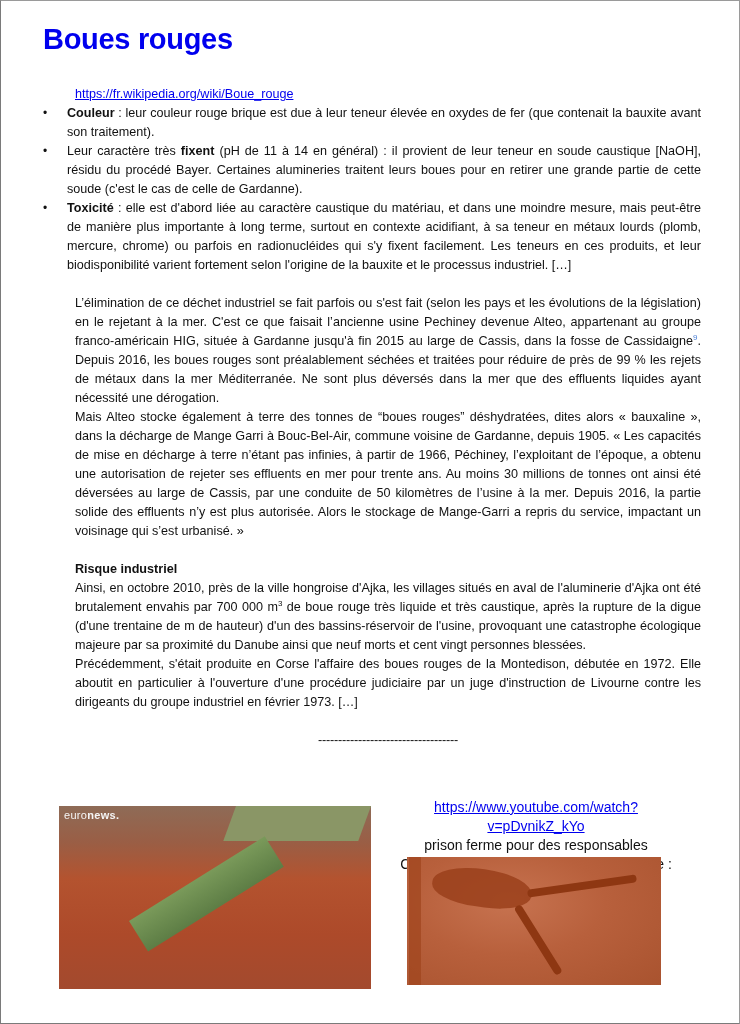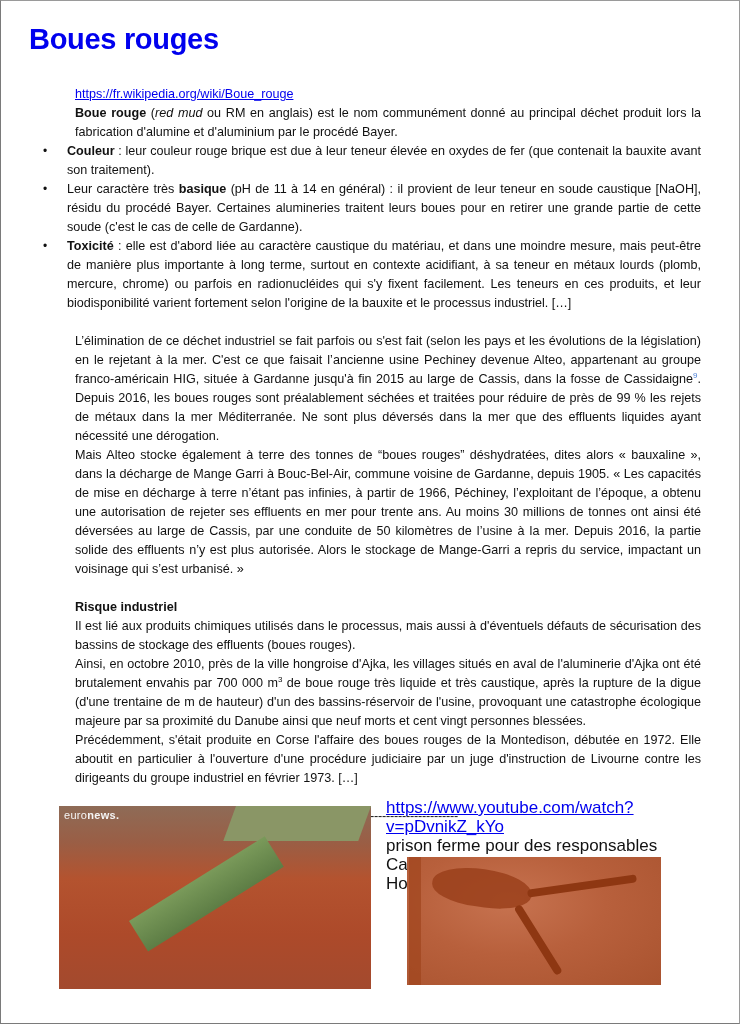--- a/index.html
+++ b/index.html
@@ -4,21 +4,21 @@
 <style>
   html, body { margin: 0; padding: 0; background: #ffffff; }
   body { width: 740px; height: 1024px; overflow: hidden; position: relative; }
   .page {
     position: absolute; left: 0; top: 0; width: 738px; height: 1022px;
     border-top: 1px solid #9a9a9a; border-left: 1px solid #7a7a7a;
     border-right: 1px solid #9a9a9a; border-bottom: 1px solid #7a7a7a;
     background: #fff;
   }
   .title {
-    position: absolute; left: 28px; top: 22px;
+    position: absolute; left: 42px; top: 22px;
     font-family: "Liberation Sans", sans-serif; font-weight: bold;
     font-size: 29px; color: #0000ee; letter-spacing: -0.3px; margin: 0;
   }
   .content {
     position: absolute; left: 38px; top: 84px; width: 662px;
     font-family: "Liberation Sans", sans-serif; font-size: 12.6px;
     line-height: 19px; color: #111; text-align: justify;
   }
   .content p { margin: 0; padding-left: 36px; }
   a.link { color: #0000ee; text-decoration: underline; }
@@ -48,22 +48,22 @@
     background: linear-gradient(180deg, #7a9a5a, #5d7d45);
     transform: rotate(-32deg); transform-origin: left top;
   }
   .media-left .logo {
     position: absolute; left: 5px; top: 3px;
     font-family: "Liberation Sans", sans-serif; font-size: 11px; color: #f5f5f5;
     letter-spacing: 0.3px;
   }
   .media-left .logo b { font-weight: bold; }
   .caption {
-    position: absolute; left: 385px; top: 797px; width: 300px; 
-    font-family: "Liberation Sans", sans-serif; font-size: 17px; line-height: 19px; color: #111;
+    position: absolute; left: 385px; top: 797px; width: 300px; text-align: center;
+    font-family: "Liberation Sans", sans-serif; font-size: 14px; line-height: 19px; color: #111;
   }
   .media-right {
     position: absolute; left: 406px; top: 856px; width: 254px; height: 128px;
     background: radial-gradient(ellipse at 40% 35%, #c77350 0%, #b8603c 45%, #a9532f 100%);
     overflow: hidden;
   }
   .media-right .frog-body {
     position: absolute; left: 25px; top: 12px; width: 100px; height: 38px;
     border-radius: 50% 50% 45% 45%; background: #9a3f1b; opacity: 0.85;
     transform: rotate(8deg);
@@ -83,44 +83,42 @@
 </head>
 <body>
 
 <div class="page">
 
   <h1 class="title">Boues rouges</h1>
 
   <div class="content">
     <p><a class="link">https://fr.wikipedia.org/wiki/Boue_rouge</a></p>
 
-    <p><b>Boue rouge</b><span> (</span><i>red mud</i><span> ou RM en anglais) est le nom communément donné au principal déchet produit lors la fabrication d'alumine et d'aluminium par le procédé Bayer.</span></p>
 
     <ul class="bullets">
       <li>
         <span class="bullet">•</span><b>Couleur</b><span> : leur couleur rouge brique est due à leur teneur élevée en oxydes de fer (que contenait la bauxite avant son traitement).</span>
       </li>
       <li>
-        <span class="bullet">•</span><span>Leur caractère très </span><b>basique</b><span> (pH de 11 à 14 en général) : il provient de leur teneur en soude caustique [NaOH], résidu du procédé Bayer. Certaines alumineries traitent leurs boues pour en retirer une grande partie de cette soude (c'est le cas de celle de Gardanne).</span>
+        <span class="bullet">•</span><span>Leur caractère très </span><b>fixent</b><span> (pH de 11 à 14 en général) : il provient de leur teneur en soude caustique [NaOH], résidu du procédé Bayer. Certaines alumineries traitent leurs boues pour en retirer une grande partie de cette soude (c'est le cas de celle de Gardanne).</span>
       </li>
       <li>
         <span class="bullet">•</span><b>Toxicité</b><span> : elle est d'abord liée au caractère caustique du matériau, et dans une moindre mesure, mais peut-être de manière plus importante à long terme, surtout en contexte acidifiant, à sa teneur en métaux lourds (plomb, mercure, chrome) ou parfois en radionucléides qui s'y fixent facilement. Les teneurs en ces produits, et leur biodisponibilité varient fortement selon l'origine de la bauxite et le processus industriel. […]</span>
       </li>
     </ul>
 
     <div class="gap"></div>
 
     <p><span>L’élimination de ce déchet industriel se fait parfois ou s'est fait (selon les pays et les évolutions de la législation) en le rejetant à la mer. C'est ce que faisait l’ancienne usine Pechiney devenue Alteo, appartenant au groupe franco-américain HIG, située à Gardanne jusqu'à fin 2015 au large de Cassis, dans la fosse de Cassidaigne</span><sup class="note">9</sup><span>. Depuis 2016, les boues rouges sont préalablement séchées et traitées pour réduire de près de 99 % les rejets de métaux dans la mer Méditerranée. Ne sont plus déversés dans la mer que des effluents liquides ayant nécessité une dérogation.</span></p>
 
     <p>Mais Alteo stocke également à terre des tonnes de “boues rouges” déshydratées, dites alors « bauxaline », dans la décharge de Mange Garri à Bouc-Bel-Air, commune voisine de Gardanne, depuis 1905. « Les capacités de mise en décharge à terre n’étant pas infinies, à partir de 1966, Péchiney, l’exploitant de l’époque, a obtenu une autorisation de rejeter ses effluents en mer pour trente ans. Au moins 30 millions de tonnes ont ainsi été déversées au large de Cassis, par une conduite de 50 kilomètres de l’usine à la mer. Depuis 2016, la partie solide des effluents n’y est plus autorisée. Alors le stockage de Mange-Garri a repris du service, impactant un voisinage qui s’est urbanisé. »</p>
 
     <div class="gap"></div>
 
     <p><b>Risque industriel</b></p>
-    <p>Il est lié aux produits chimiques utilisés dans le processus, mais aussi à d'éventuels défauts de sécurisation des bassins de stockage des effluents (boues rouges).</p>
     <p><span>Ainsi, en octobre 2010, près de la ville hongroise d'Ajka, les villages situés en aval de l'aluminerie d'Ajka ont été brutalement envahis par 700 000 m</span><sup style="font-size:8px;line-height:0;">3</sup><span> de boue rouge très liquide et très caustique, après la rupture de la digue (d'une trentaine de m de hauteur) d'un des bassins-réservoir de l'usine, provoquant une catastrophe écologique majeure par sa proximité du Danube ainsi que neuf morts et cent vingt personnes blessées.</span></p>
     <p>Précédemment, s'était produite en Corse l'affaire des boues rouges de la Montedison, débutée en 1972. Elle aboutit en particulier à l'ouverture d'une procédure judiciaire par un juge d'instruction de Livourne contre les dirigeants du groupe industriel en février 1973. […]</p>
 
     <div class="gap"></div>
     <p class="sep">-----------------------------------</p>
   </div>
 
   <div class="media-left">
     <div class="field"></div>
     <div class="dike"></div>

